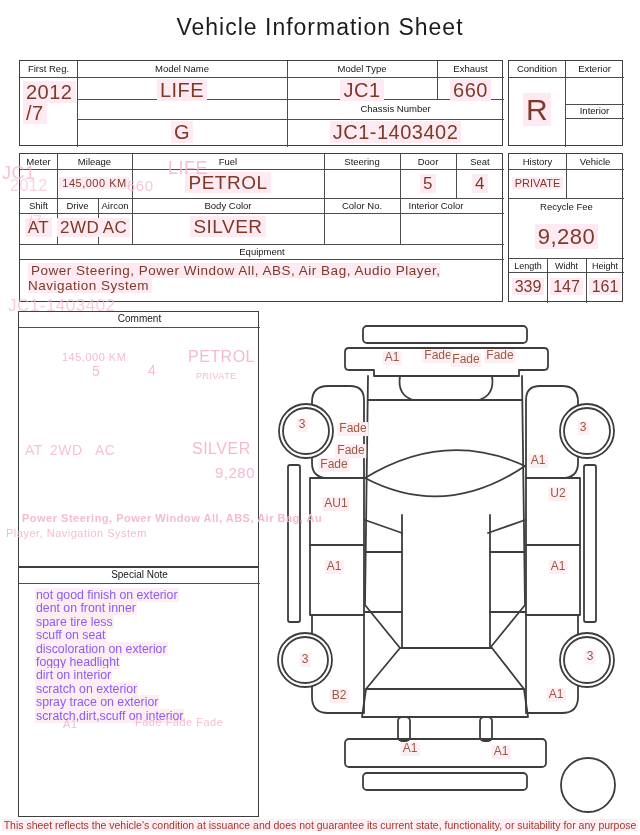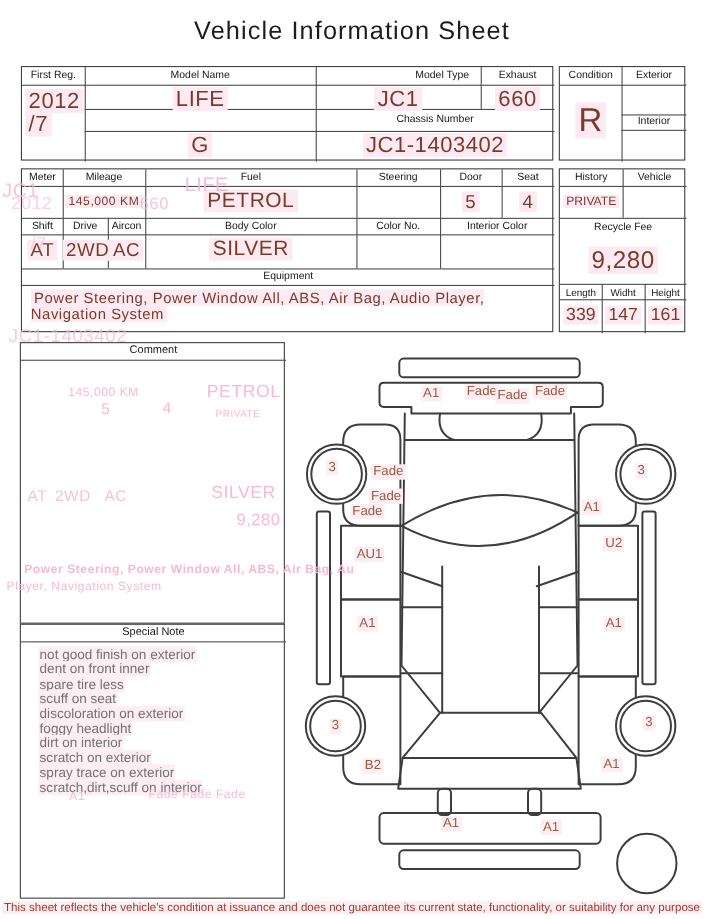--- a/index.html
+++ b/index.html
@@ -8,21 +8,21 @@
   .title{position:absolute;left:0;top:14px;width:640px;text-align:center;font-size:23px;
          letter-spacing:1px;color:#1c1c1c;font-weight:500;}
   .box{position:absolute;border:1.5px solid #3f3f3f;background:transparent;box-sizing:border-box;}
   .hline{position:absolute;height:1px;background:#4c4c4c;}
   .vline{position:absolute;width:1px;background:#4c4c4c;}
   .hdr{position:absolute;font-size:9.5px;color:#161616;text-align:center;line-height:14px;
        white-space:nowrap;overflow:visible;}
   .val{position:absolute;color:#7e3a26;text-align:center;white-space:nowrap;letter-spacing:.5px;}
   .val .hl, .hl{background:#fdeaf2;padding:0 3px;border-radius:1px;}
   .left{text-align:left;}
-  .note-line{font-size:12.3px;line-height:13.4px;color:#737373;white-space:nowrap;}
+  .note-line{font-size:12.3px;line-height:13.4px;color:#8b5cf6;white-space:nowrap;}
   .note-line span{background:#fdeef3;padding:0 1px;}
   .ghost{position:absolute;color:#f5b6d2;white-space:nowrap;z-index:3;pointer-events:none;
          letter-spacing:.5px;}
   .dlabel{position:absolute;transform:translate(-50%,-50%);font-size:12px;color:#9c5a3e;
           background:#fdeef3;padding:0 2px;white-space:nowrap;line-height:1.15;}
   #ghost-layer,#diagram-labels{position:absolute;left:0;top:0;}
   #diagram{position:absolute;left:270px;top:315px;width:370px;height:500px;}
   #diagram svg{position:absolute;left:0;top:0;}
   #diagram-labels{width:370px;height:500px;}
   .disclaimer{position:absolute;left:0;top:819px;width:640px;text-align:center;font-size:10.5px;
@@ -40,21 +40,21 @@
   <div class="box" style="left:19px;top:60px;width:484px;height:86px;">
     <div class="vline" style="left:57px;top:0;height:86px;"></div>
     <div class="vline" style="left:267px;top:0;height:86px;"></div>
     <div class="vline" style="left:417px;top:0;height:38px;"></div>
     <div class="hline" style="left:0;top:16px;width:484px;"></div>
     <div class="hline" style="left:57px;top:38px;width:427px;"></div>
     <div class="hline" style="left:57px;top:58px;width:427px;"></div>
 
     <div class="hdr" style="left:0;top:1px;width:57px;">First Reg.</div>
     <div class="hdr" style="left:57px;top:1px;width:210px;">Model Name</div>
-    <div class="hdr" style="left:267px;top:1px;width:150px;padding-left:40px;">Model Type</div>
+    <div class="hdr" style="left:267px;top:1px;width:150px;">Model Type</div>
     <div class="hdr" style="left:417px;top:1px;width:67px;">Exhaust</div>
     <div class="hdr" style="left:57px;top:29px;width:210px;">Grade</div>
     <div class="hdr" style="left:267px;top:41px;width:217px;">Chassis Number</div>
 
     <div class="val left" style="left:3px;top:21px;width:54px;font-size:20px;line-height:21px;"><span class="hl">2012</span><br><span class="hl">/7</span></div>
     <div class="val" style="left:57px;top:18px;width:210px;font-size:20px;"><span class="hl">LIFE</span></div>
     <div class="val" style="left:267px;top:18px;width:150px;font-size:20px;"><span class="hl">JC1</span></div>
     <div class="val" style="left:417px;top:18px;width:67px;font-size:20px;"><span class="hl">660</span></div>
     <div class="val" style="left:57px;top:60px;width:210px;font-size:20px;"><span class="hl">G</span></div>
     <div class="val" style="left:267px;top:60px;width:217px;font-size:20px;"><span class="hl">JC1-1403402</span></div>
@@ -102,21 +102,21 @@
     <div class="val" style="left:112px;top:18px;width:192px;font-size:19px;"><span class="hl">PETROL</span></div>
     <div class="val" style="left:304px;top:22px;width:76px;font-size:11px;"></div>
     <div class="val" style="left:380px;top:20px;width:56px;font-size:17px;"><span class="hl">5</span></div>
     <div class="val" style="left:436px;top:20px;width:48px;font-size:17px;"><span class="hl">4</span></div>
 
     <div class="hdr" style="left:0;top:45px;width:37px;">Shift</div>
     <div class="hdr" style="left:37px;top:45px;width:41px;">Drive</div>
     <div class="hdr" style="left:78px;top:45px;width:34px;">Aircon</div>
     <div class="hdr" style="left:112px;top:45px;width:192px;">Body Color</div>
     <div class="hdr" style="left:304px;top:45px;width:76px;">Color No.</div>
-    <div class="hdr" style="left:380px;top:45px;width:104px;">Interior Color</div>
+    <div class="hdr" style="left:364px;top:45px;width:104px;">Interior Color</div>
 
     <div class="val" style="left:0;top:64px;width:37px;font-size:17px;"><span class="hl">AT</span></div>
     <div class="val" style="left:37px;top:64px;width:41px;font-size:17px;"><span class="hl">2WD</span></div>
     <div class="val" style="left:78px;top:64px;width:34px;font-size:17px;"><span class="hl">AC</span></div>
     <div class="val" style="left:112px;top:62px;width:192px;font-size:19px;"><span class="hl">SILVER</span></div>
     <div class="val" style="left:304px;top:66px;width:76px;font-size:11px;"></div>
     <div class="val" style="left:380px;top:66px;width:104px;font-size:11px;"></div>
 
     <div class="hdr" style="left:0;top:91px;width:484px;">Equipment</div>
     <div class="val left" style="left:8px;top:109px;width:470px;font-size:13.5px;white-space:normal;"><span class="hl">Power Steering, Power Window  All, ABS, Air Bag, Audio Player, Navigation System</span></div>

